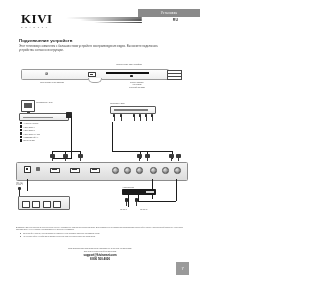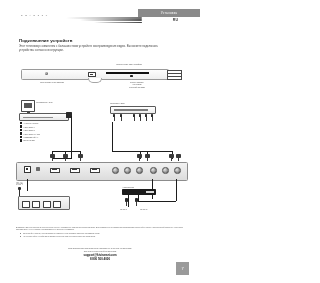--- a/index.html
+++ b/index.html
@@ -128,20 +128,21 @@
   .pagebox{position:absolute;right:11px;bottom:8px;width:13px;height:13px;background:#9a9a9a;}
   .pagebox span{display:block;text-align:center;color:#fff;font-size:4px;line-height:13px;}
 </style>
 </head>
 <body>
 
 <div class="page">
 
   <div class="hdr">
     <div class="logo">
+      <div class="logo-word">KIVI</div>
       <div class="logo-sub">S M A R T   T V</div>
     </div>
     <div class="swoosh">
       <i class="s1"></i>
         <i class="s2"></i>
         <i class="s3"></i>
     </div>
     <div class="tab">
       <span>Установка</span>
     </div>

